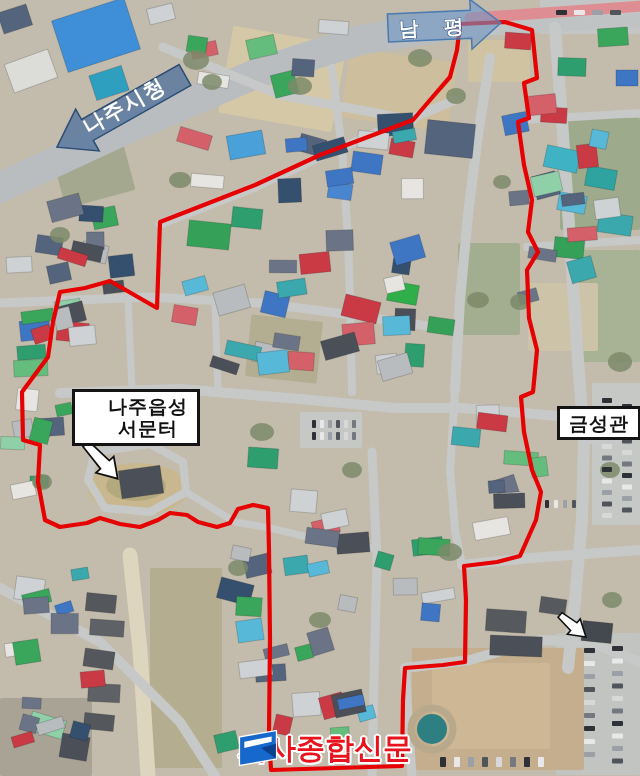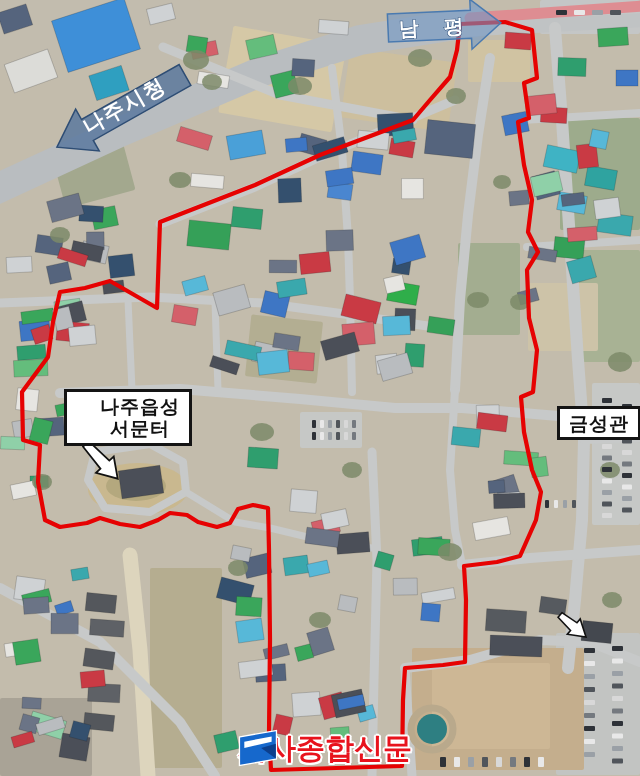--- a/index.html
+++ b/index.html
@@ -5,21 +5,21 @@
   html,body{margin:0;padding:0;background:#ffffff;}
   .stage{position:relative;width:640px;height:776px;overflow:hidden;
          font-family:"DejaVu Sans",sans-serif;background:#c3bcac;}
   .stage svg{position:absolute;left:0;top:0;}
   .arrow-text{font-family:"DejaVu Sans",sans-serif;font-weight:bold;fill:#ffffff;}
   #cityhall-text{font-size:21px;letter-spacing:2px;}
   #nampyeong-text{font-size:20px;letter-spacing:9px;stroke:#274a78;stroke-width:1;paint-order:stroke;}
   .map-label{position:absolute;background:#ffffff;border:3px solid #141414;color:#111111;
              font-weight:bold;font-size:19px;line-height:1.18;text-align:center;
              padding:3px 9px;letter-spacing:1px;white-space:nowrap;}
-  #seomun-box{left:64px;top:389px;padding-left:33px;}
+  #seomun-box{left:72px;top:389px;padding-left:33px;}
   #geum-box{left:557px;top:406px;}
   #jeongsu-box{left:516px;top:583px;}
   .watermark{position:absolute;left:238px;top:729px;display:flex;align-items:center;gap:4px;}
   .watermark-text{font-size:29px;font-weight:bold;letter-spacing:0px;color:#e8131d;
     text-shadow:-2px 0 0 #fff,2px 0 0 #fff,0 -2px 0 #fff,0 2px 0 #fff,
                 -1.5px -1.5px 0 #fff,1.5px -1.5px 0 #fff,-1.5px 1.5px 0 #fff,1.5px 1.5px 0 #fff;}
 </style>
 </head>
 <body>
 

